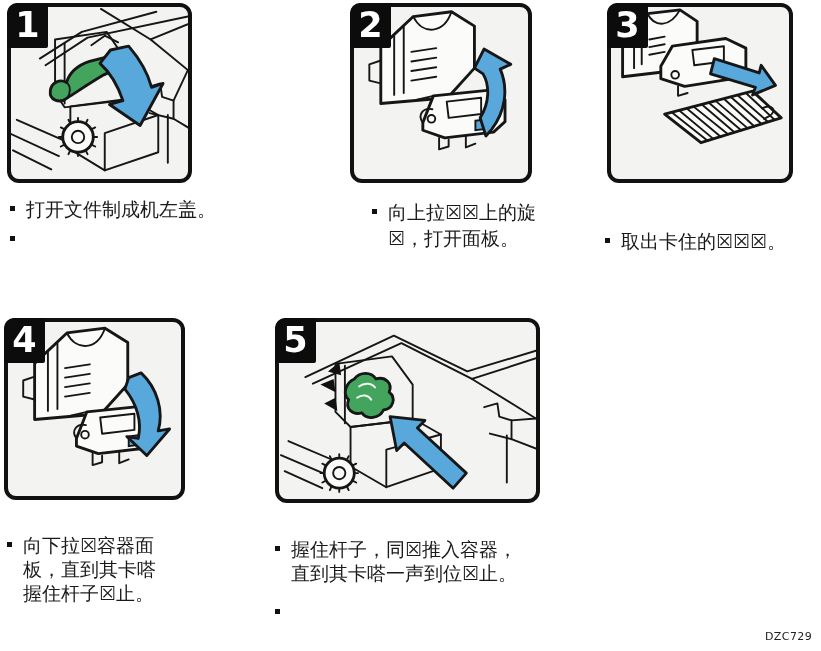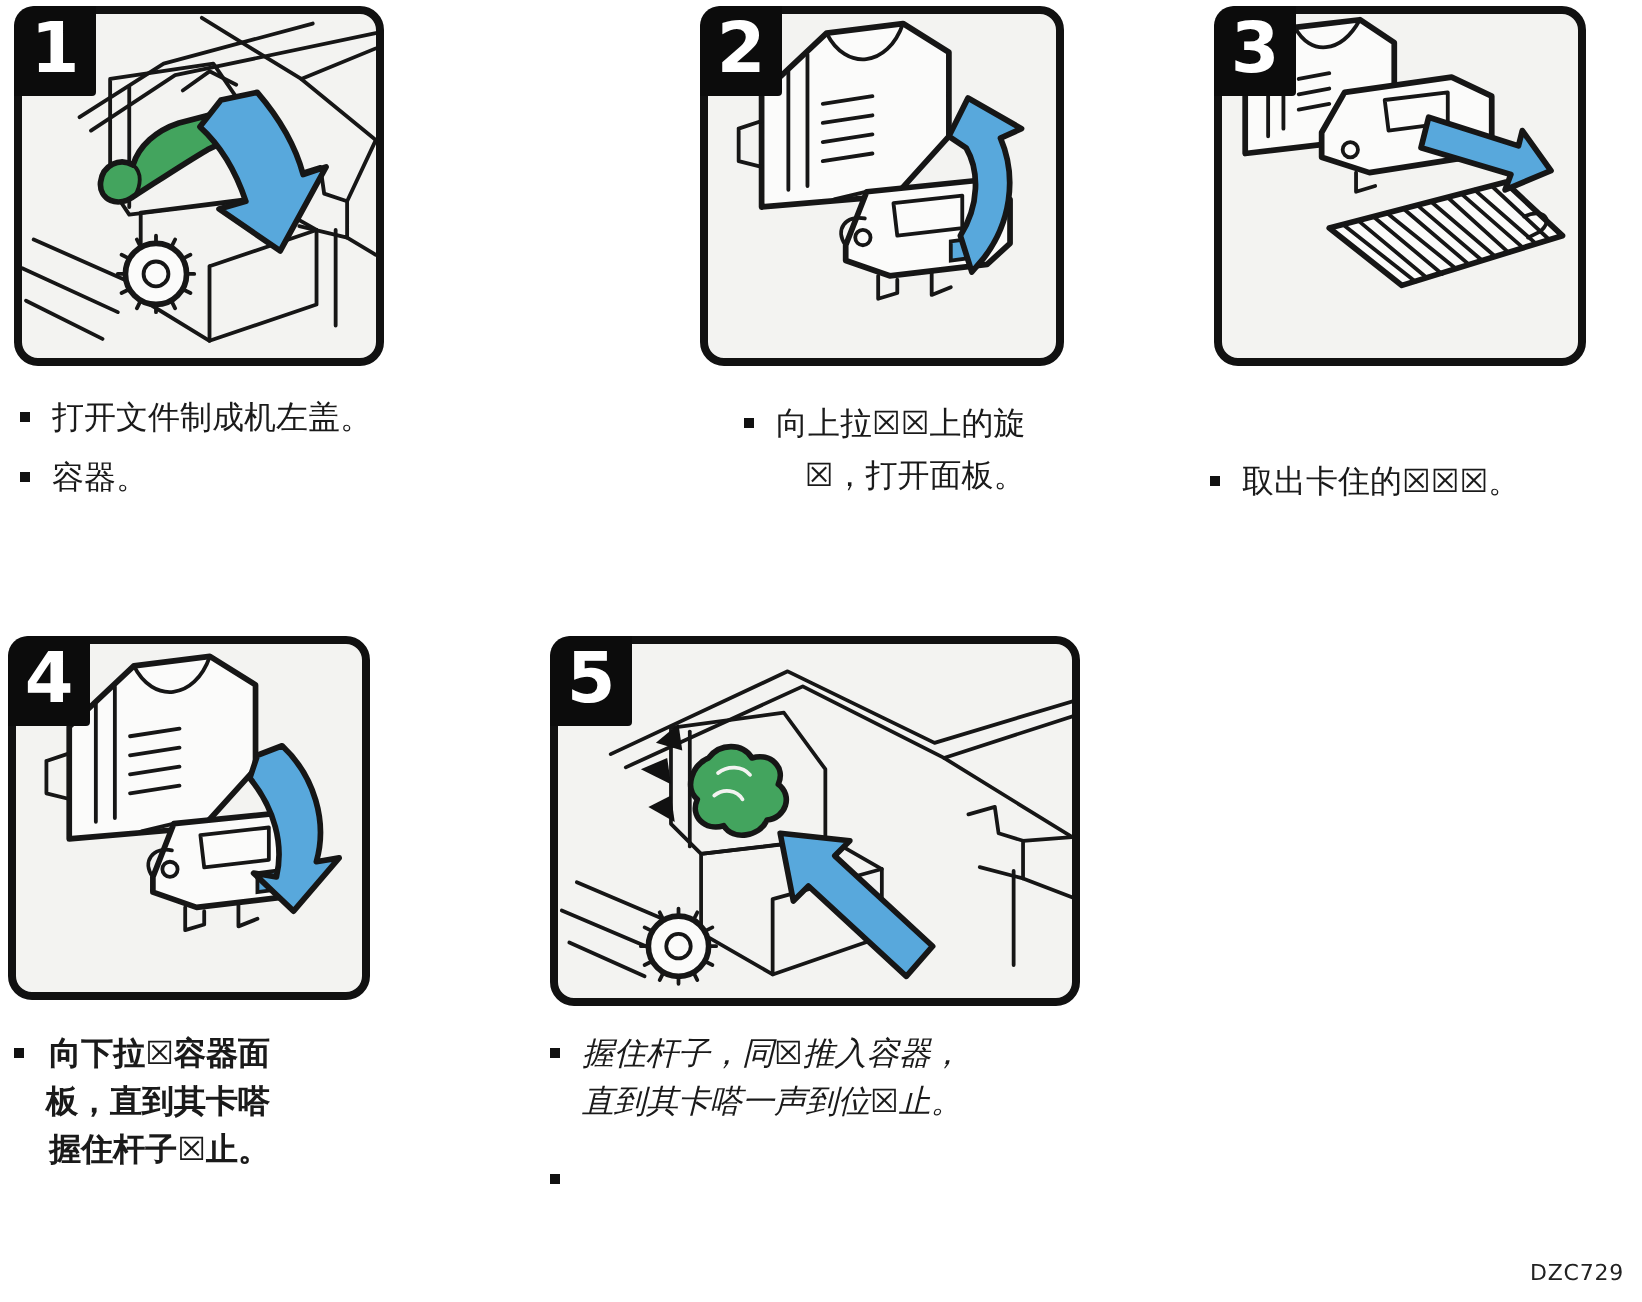--- a/index.html
+++ b/index.html
@@ -3,31 +3,31 @@
 <meta charset="utf-8">
 <style>
   html,body{margin:0;padding:0;background:#fff;}
   .page{position:relative;width:821px;height:651px;background:#ffffff;overflow:hidden;
         font-family:"DejaVu Sans","Liberation Sans",sans-serif;color:#1a1a1a;}
   .panel{position:absolute;background:#f3f3f1;border:4px solid #111;border-radius:12px;box-sizing:border-box;}
   .panel svg{position:absolute;left:0;top:0;width:100%;height:100%;}
   .badge{position:absolute;left:-4px;top:-4px;width:41px;height:45px;background:#0c0c0c;color:#fff;
          font-size:35px;font-weight:bold;display:flex;align-items:center;justify-content:center;
          border-radius:10px 0 2px 0;z-index:2;line-height:1;}
-  .caption{position:absolute;font-size:16px;text-align:right;}
+  .caption{position:absolute;font-size:19px;}
   .cap-item{display:flex;align-items:flex-start;}
   .bullet{flex:0 0 auto;width:5px;height:5px;background:#111;margin-right:11px;margin-top:10px;}
   .lines div{white-space:nowrap;}
   .row1 .lines div{line-height:26px;}
   .row2 .lines div{line-height:24px;}
   #cap1{left:10px;top:196px;} #cap1 .cap-item{margin-bottom:4px;}
   #cap2{left:372px;top:199px;}
   #cap3{left:605px;top:200px;margin-top:28px;}
-  #cap4{left:7px;top:515px;font-weight:bold;}
-  #cap5{left:275px;top:515px;font-style:italic;} #cap5 .cap-item{margin-bottom:15px;}
+  #cap4{left:7px;top:533px;}
+  #cap5{left:275px;top:537px;} #cap5 .cap-item{margin-bottom:15px;}
   #cap4 .bullet,#cap5 .bullet{margin-top:9px;}
   .figure-code{position:absolute;left:765px;top:630px;font-size:11px;letter-spacing:.4px;color:#222;}
   
   svg .ln{stroke:#161616;fill:none;stroke-width:2;stroke-linecap:round;stroke-linejoin:round;}
   svg .s3{stroke-width:3;}
   svg .wh{fill:#fbfbfa;}
   svg .green{fill:#43a45e;stroke:#161616;stroke-width:3;stroke-linejoin:round;}
   svg .blue{fill:#58a8dc;stroke:#161616;stroke-width:3;stroke-linejoin:round;}
   svg .chip{fill:#58a8dc;stroke:#161616;stroke-width:2;}
   svg .mark{fill:#111;stroke:none;}
@@ -164,21 +164,20 @@
   <div class="caption row1" id="cap1">
     <div class="cap-item">
       <span class="bullet"></span>
       <div class="lines">
         <div>打开文件制成机左盖。</div>
       </div>
     </div>
     <div class="cap-item">
       <span class="bullet"></span>
       <div class="lines">
-        <div>容器。</div>
       </div>
     </div>
   </div>
 
   <div class="caption row1" id="cap2">
     <div class="cap-item">
       <span class="bullet"></span>
       <div class="lines">
         <div>向上拉☒☒上的旋</div>
         <div>☒，打开面板。</div>

